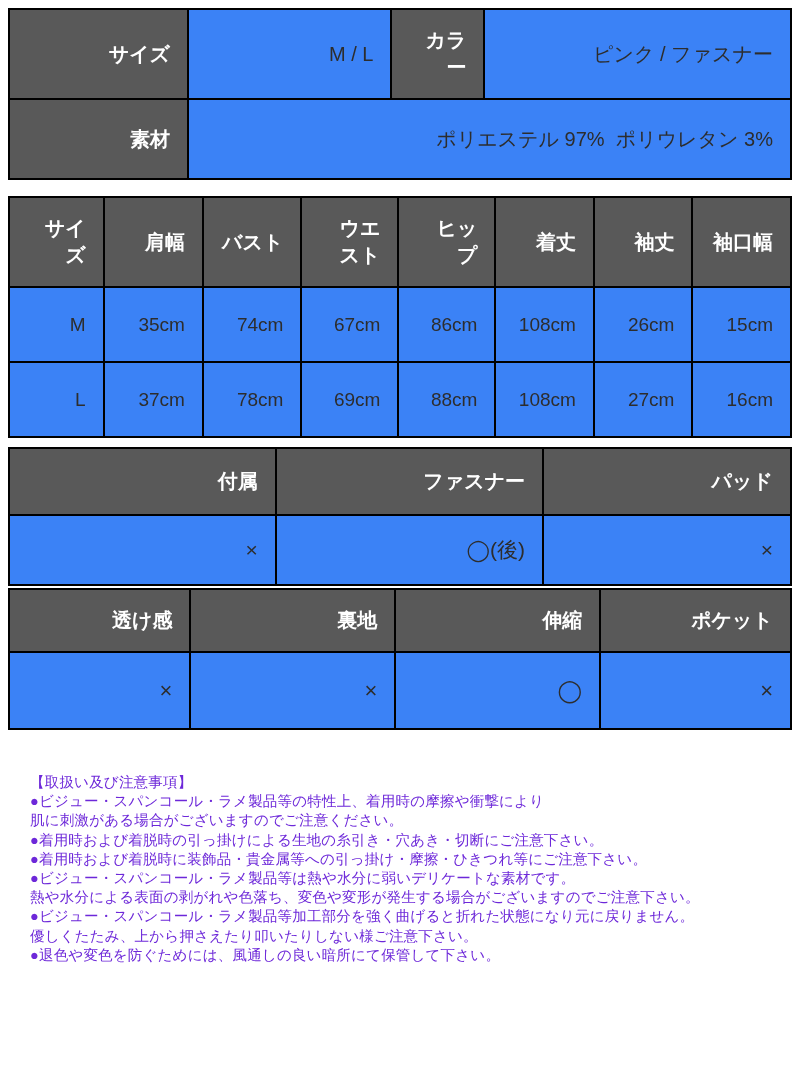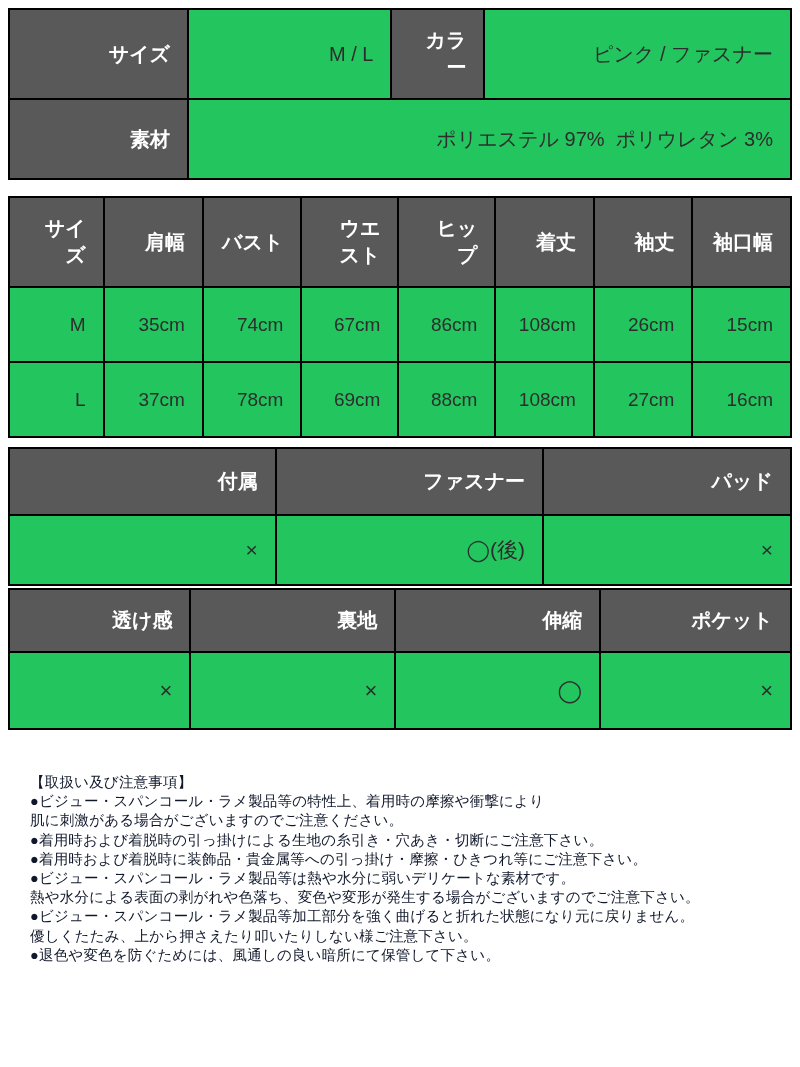--- a/index.html
+++ b/index.html
@@ -34,21 +34,21 @@
   }
   .hd {
     background: #595959;
     color: #ffffff;
     font-weight: bold;
     font-size: 20px;
   }
   .val {
     color: #2d2d2d;
     font-size: 20px;
-    background: #22c55e;
+    background: #3b82f6;
   }
   .prewrap { white-space: pre-wrap; }
 
   .tbl-info { margin-top: 8px; }
   .tbl-info td { height: 44px; }
 
   .tbl-meas { margin-top: 16px; }
   .tbl-meas th { height: 28px; }
   .tbl-meas td { height: 39px; font-size: 19px; }
 
@@ -57,21 +57,21 @@
   .tbl-feat3 td { height: 34px; font-size: 21px; }
 
   .tbl-feat4 { margin-top: 2px; }
   .tbl-feat4 th { height: 24px; }
   .tbl-feat4 td { height: 41px; font-size: 22px; }
 
   .care {
     margin: 43px 28px 0 30px;
     font-size: 14.5px;
     line-height: 19.2px;
-    color: #0f172a;
+    color: #6d28d9;
     letter-spacing: 0.2px;
   }
   .care .care-line { white-space: nowrap; }
 </style>
 </head>
 <body>
 
 <div class="page">
 
   <table class="tbl tbl-info">

